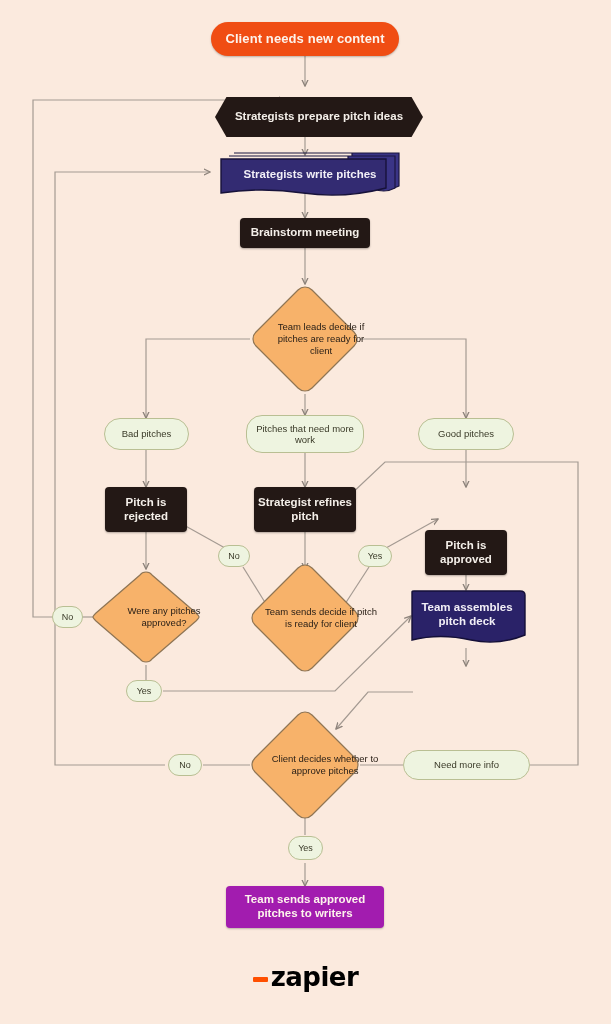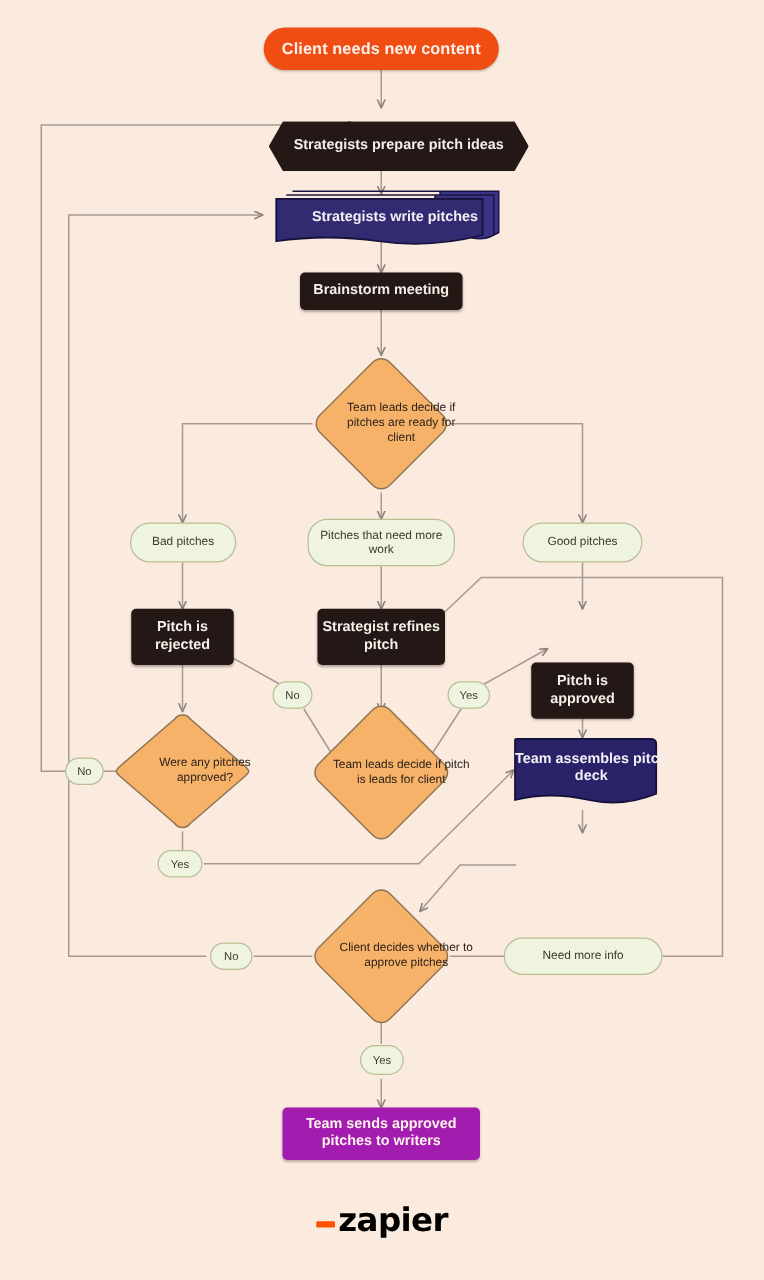--- a/index.html
+++ b/index.html
@@ -62,21 +62,21 @@
   
   .n-proc {
     background: #231815;
     color: #f4efe9;
     border-radius: 4px;
     font-weight: bold;
     font-size: 11.5px;
     box-shadow: 0 1px 2px rgba(0,0,0,.3);
   }
   
-  .n-doc-wrap { position: absolute; z-index: 3; padding-left: 12px; }
+  .n-doc-wrap { position: absolute; z-index: 3; }
   .n-doc-svg { position: absolute; left:0; top:0; }
   .n-doc-label {
     position: absolute;
     left: 0; top: 0;
     width: 100%;
     display: flex; align-items: center; justify-content: center;
     text-align: center;
     color: #f2eff7;
     font-weight: bold;
     font-size: 11.5px;
@@ -239,21 +239,21 @@
     <svg width="112" height="96" viewBox="0 0 112 96">
       <path d="M56,3 Q60,3 62,6 L106,44 Q109,47 109,48 Q109,49 106,52 L62,90 Q60,93 56,93 Q52,93 50,90 L6,52 Q3,49 3,48 Q3,47 6,44 L50,6 Q52,3 56,3 Z" fill="#f7b26a" stroke="#8f7554" stroke-width="1.2"></path>
     </svg>
     <div class="n-dia-label" style="padding:0 18px;">Were any pitches approved?</div>
   </div>
 
   <div class="n-dia-wrap" style="left:249px; top:562px; width:112px; height:112px;">
     <svg width="112" height="112" viewBox="0 0 112 112">
       <path d="M56,3 Q60,3 63,6 L106,49 Q109,52 109,56 Q109,60 106,63 L63,106 Q60,109 56,109 Q52,109 49,106 L6,63 Q3,60 3,56 Q3,52 6,49 L49,6 Q52,3 56,3 Z" fill="#f7b26a" stroke="#8f7554" stroke-width="1.2"></path>
     </svg>
-    <div class="n-dia-label" style="padding:0 16px;">Team leads decide if pitch is leads for client</div>
+    <div class="n-dia-label" style="padding:0 16px;">Team sends decide if pitch is ready for client</div>
   </div>
 
   <div class="n-doc-wrap" style="left:408px; top:590px; width:118px; height:58px;">
     <svg class="n-doc-svg" width="118" height="58" viewBox="0 0 118 58">
       <path d="M4,2 Q4,1 6,1 H112 Q117,1 117,5 V45 Q90,56 63,50 Q32,43 4,50 Z" fill="#2a2268" stroke="#140f38" stroke-width="1.4"></path>
     </svg>
     <div class="n-doc-label" style="height:46px; top:2px;">Team assembles pitch deck</div>
   </div>
 
 

